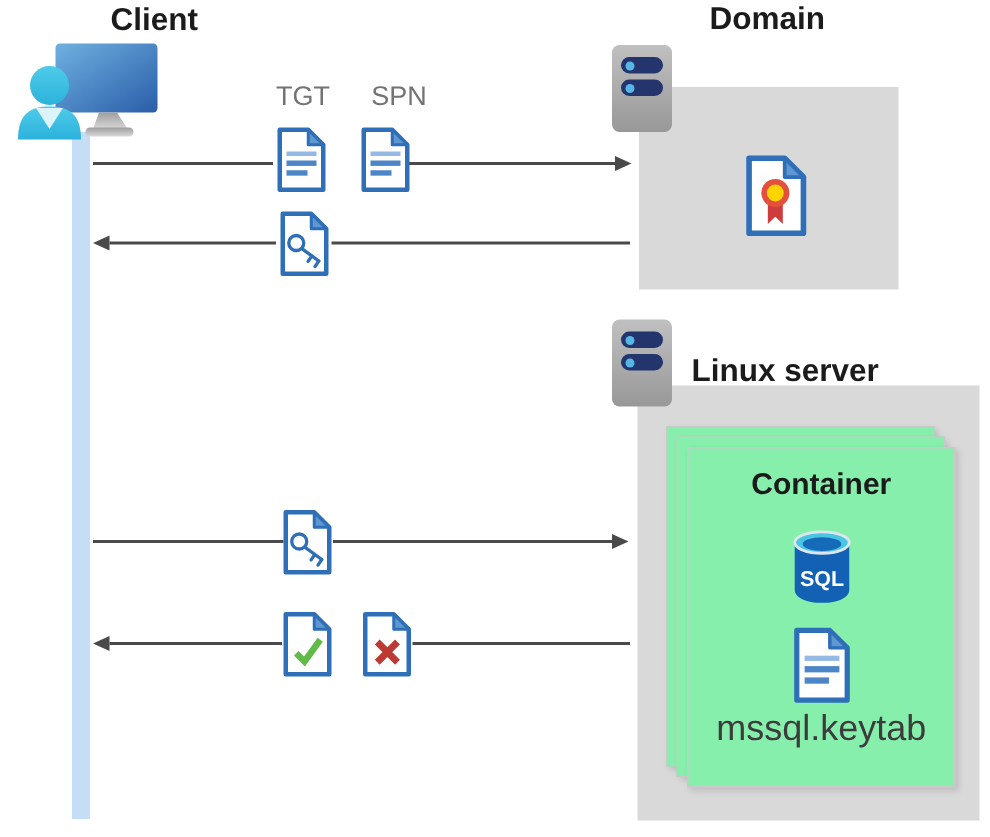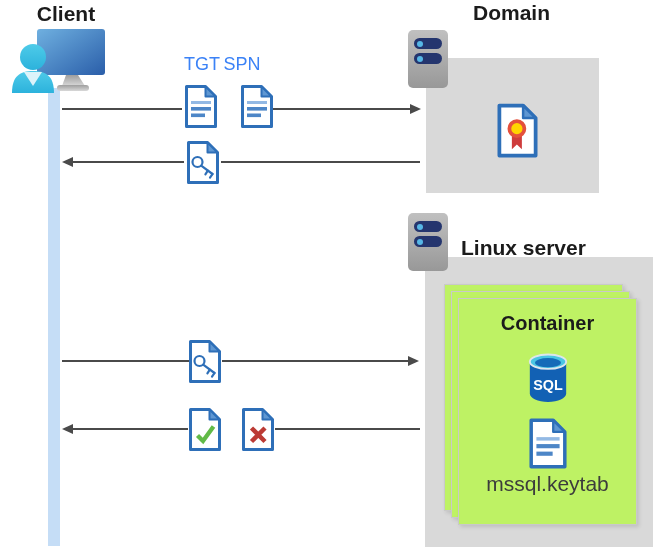--- a/index.html
+++ b/index.html
@@ -43,30 +43,30 @@
     border-radius: 50%;
     background: #56b7e6;
   }
   .server-icon .bar.b1 { top: 8px; }
   .server-icon .bar.b2 { top: 23px; }
   .dc-server    { left: 408px; top: 30px; }
   .linux-server { left: 408px; top: 213px; }
 
   
   .bold-lbl { position: absolute; font-weight: bold; font-size: 21px; color: #1b1b1b; line-height: 24px; }
-  .client-lbl { left: 0; top: 2px; width: 132px; text-align: center; }
+  .client-lbl { left: 0; top: 2px; width: 132px; text-align: right; }
   .dc-lbl     { left: 473px; top: 1px; }
   .linux-lbl  { left: 461px; top: 236px; }
   .small-lbl {
     position: absolute;
     width: 60px; text-align: center;
-    font-size: 18px; color: #3b82f6;
+    font-size: 18px; color: #737373;
   }
   .tgt-lbl { left: 172px; top: 54px; }
-  .spn-lbl { left: 212px; top: 54px; }
+  .spn-lbl { left: 236px; top: 54px; }
   .result-lbl {
     position: absolute;
     left: 118px; top: 463px; width: 232px;
     text-align: center;
     font-size: 20px; color: #4b4b4b;
   }
 
   
   .hline { position: absolute; height: 2px; background: #4a4a4a; z-index: 1; }
   .head-right::after {
@@ -99,42 +99,42 @@
   .key-doc1   { left: 185px; top: 140px; width: 36px; height: 45px; }
   .key-doc2   { left: 187px; top: 339px; width: 36px; height: 45px; }
   .check-doc  { left: 187px; top: 407px; width: 36px; height: 45px; }
   .cross-doc  { left: 240px; top: 407px; width: 36px; height: 45px; }
   .cert-doc   { left: 495px; top: 103px; width: 45px; height: 55px; }
 
   
   .sheet {
     position: absolute;
     width: 179px; height: 227px;
-    background: #bef264;
+    background: #86efac;
     border: 1px solid #c9c9c9;
     box-shadow: 2px 2px 4px rgba(0,0,0,0.12);
     box-sizing: border-box;
     z-index: 1;
   }
   .sheet-back  { left: 444px; top: 284px; }
   .sheet-mid   { left: 451px; top: 291px; }
   .sheet-front { left: 458px; top: 298px; z-index: 2; }
   .container-title {
     position: absolute;
     top: 13px; left: 0; width: 100%;
     text-align: center;
     font-weight: bold; font-size: 20px; color: #1b1b1b;
   }
   .sql-icon   { position: absolute; left: 67px; top: 54px; width: 44px; height: 50px; }
   .keytab-doc { position: absolute; left: 68px; top: 119px; width: 42px; height: 51px; }
   .keytab-lbl {
     position: absolute;
     top: 173px; left: 0; width: 100%;
     text-align: center;
-    font-size: 21px; color: #3c3c3c;
+    font-size: 24px; color: #3c3c3c;
   }
   .client-icon { position: absolute; left: 10px; top: 26px; width: 100px; height: 70px; z-index: 2; }
 </style>
 </head>
 <body>
 
 <div class="stage">
 
   <div class="vline"></div>
 

